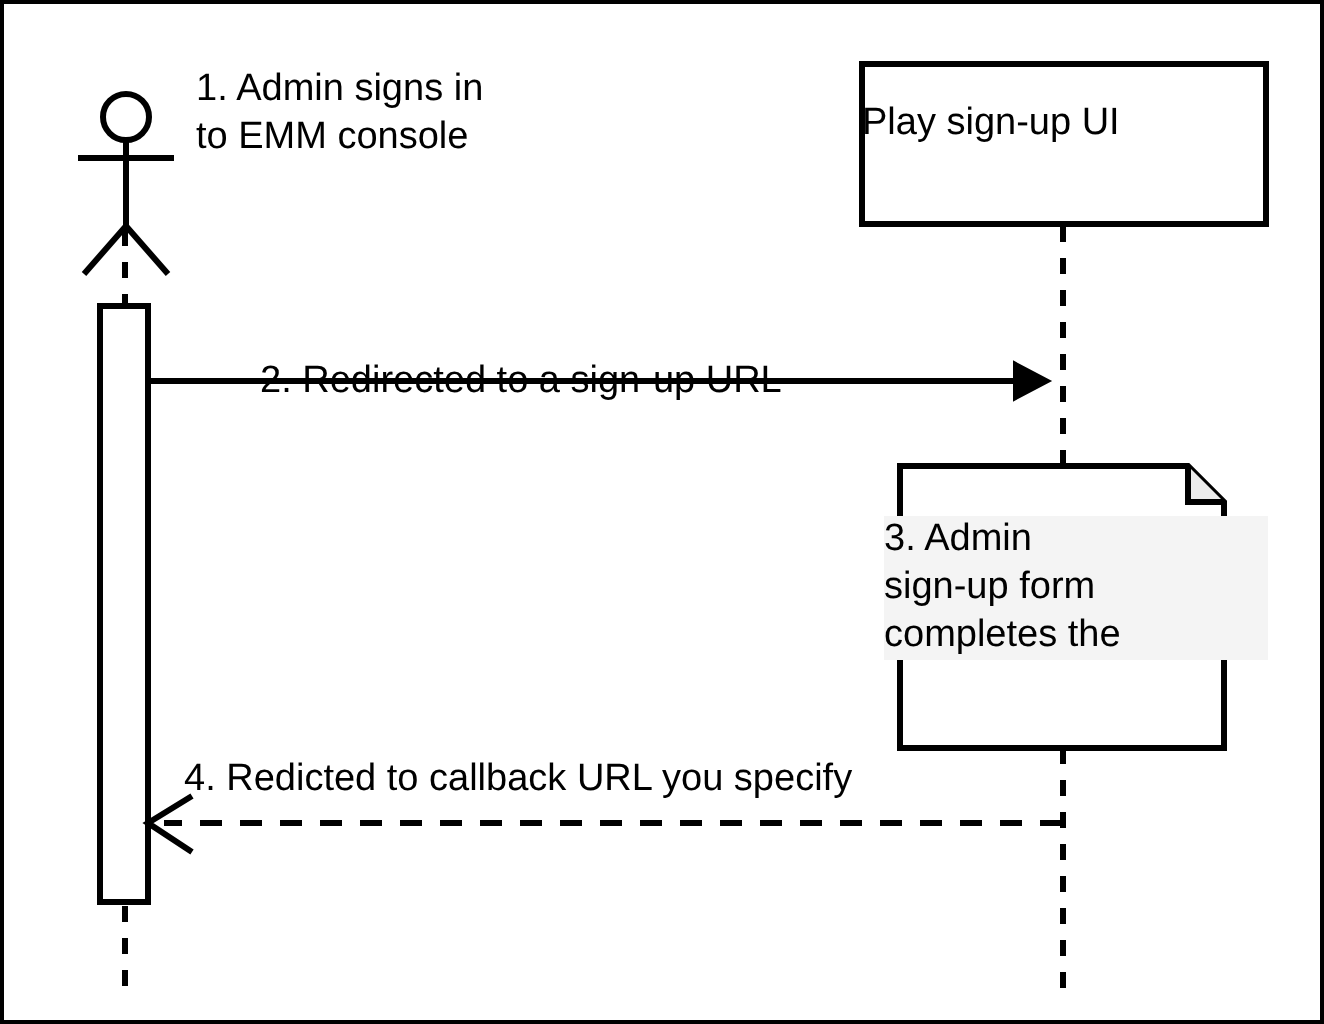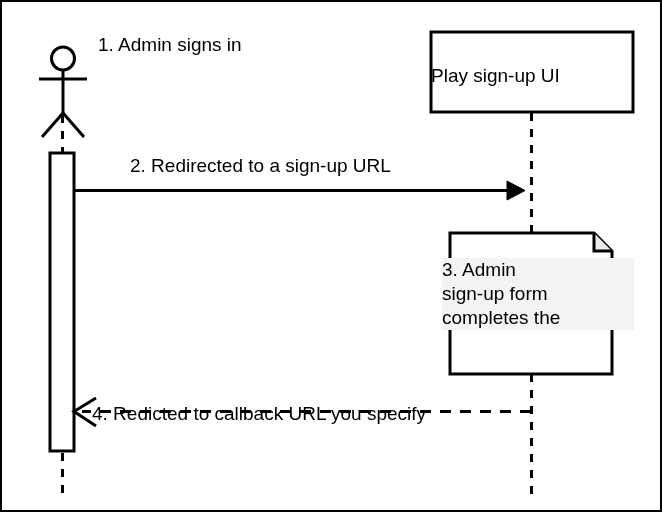--- a/index.html
+++ b/index.html
@@ -42,36 +42,36 @@
   .note-hl {
     background: #f4f4f4;
   }
   #actor-caption {
     left: 96px;
     top: 31px;
     width: 198px;
   }
   #lifeline-box-label {
     left: 429px;
-    top: 62px;
+    top: 48px;
     width: 202px;
   }
   #note-text {
     left: 440px;
     top: 256px;
     width: 192px;
   }
   #msg2-label {
     left: 128px;
-    top: 152px;
+    top: 177px;
     width: 336px;
   }
   #msg4-label {
     left: 90px;
-    top: 400px;
+    top: 376px;
     width: 400px;
   }
 </style>
 </head>
 <body>
 
 <div id="diagram-root">
 
   <svg id="diagram-svg" viewBox="0 0 662 512" xmlns="http://www.w3.org/2000/svg">
 
@@ -105,20 +105,21 @@
 
     <g>
       <path d="M 448,231 L 592,231 L 610,249 L 610,372 L 448,372 Z" fill="#ffffff" stroke="#000" stroke-width="3"></path>
       <path d="M 592,231 L 592,249 L 610,249" fill="#ececec" stroke="#000" stroke-width="3"></path>
     </g>
 
   </svg>
 
   <div class="txt-block" id="actor-caption">
     <span class="txt-line">1. Admin signs in</span>
+    <span class="txt-line">to EMM console</span>
   </div>
 
   <div class="txt-block" id="lifeline-box-label">
     <span class="txt-line">Play sign-up UI</span>
   </div>
 
   <div class="txt-block" id="msg2-label">
     <span class="txt-line">2. Redirected to a sign-up URL</span>
   </div>
 

